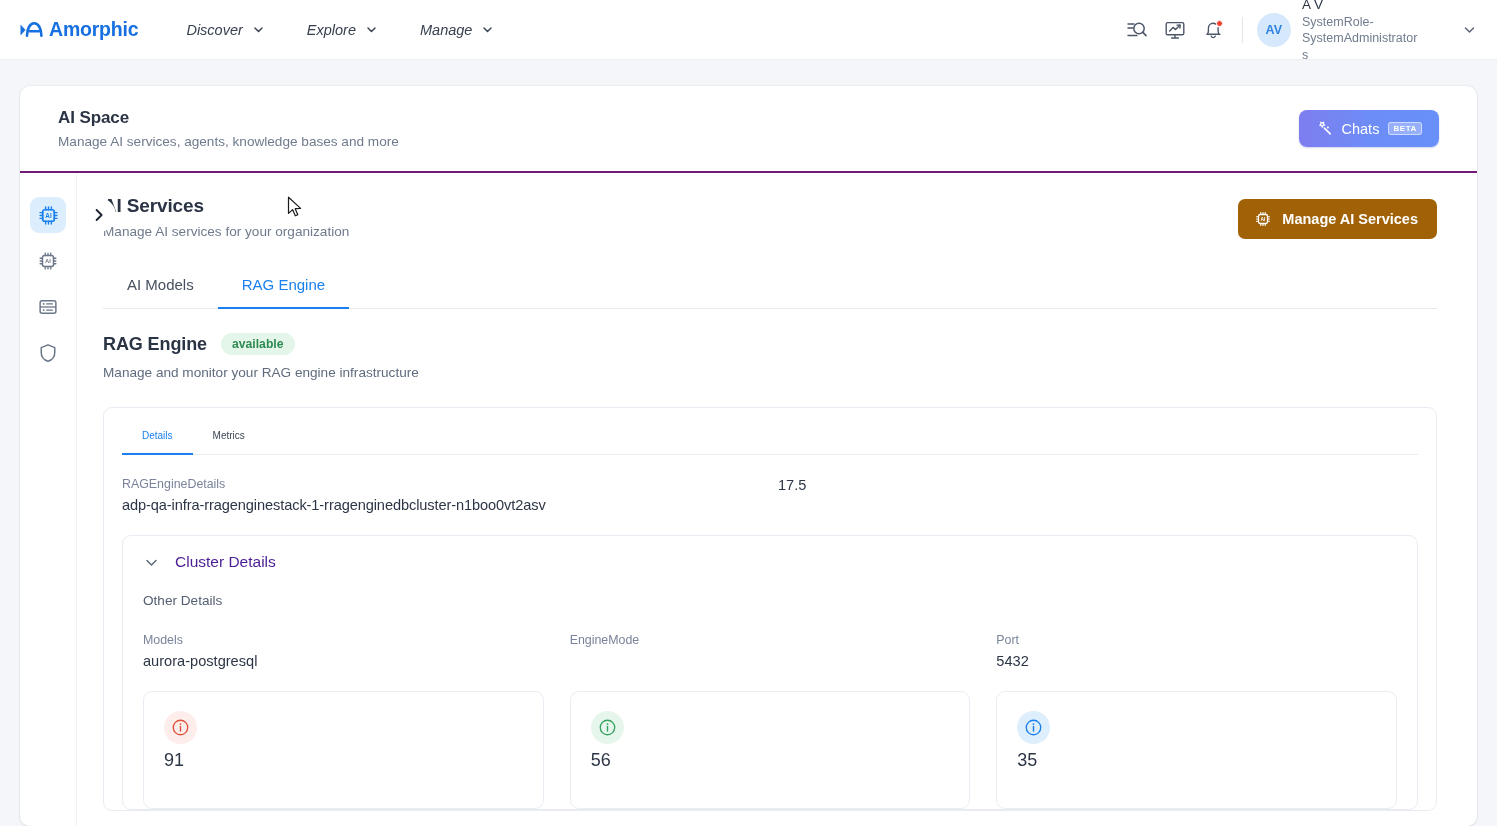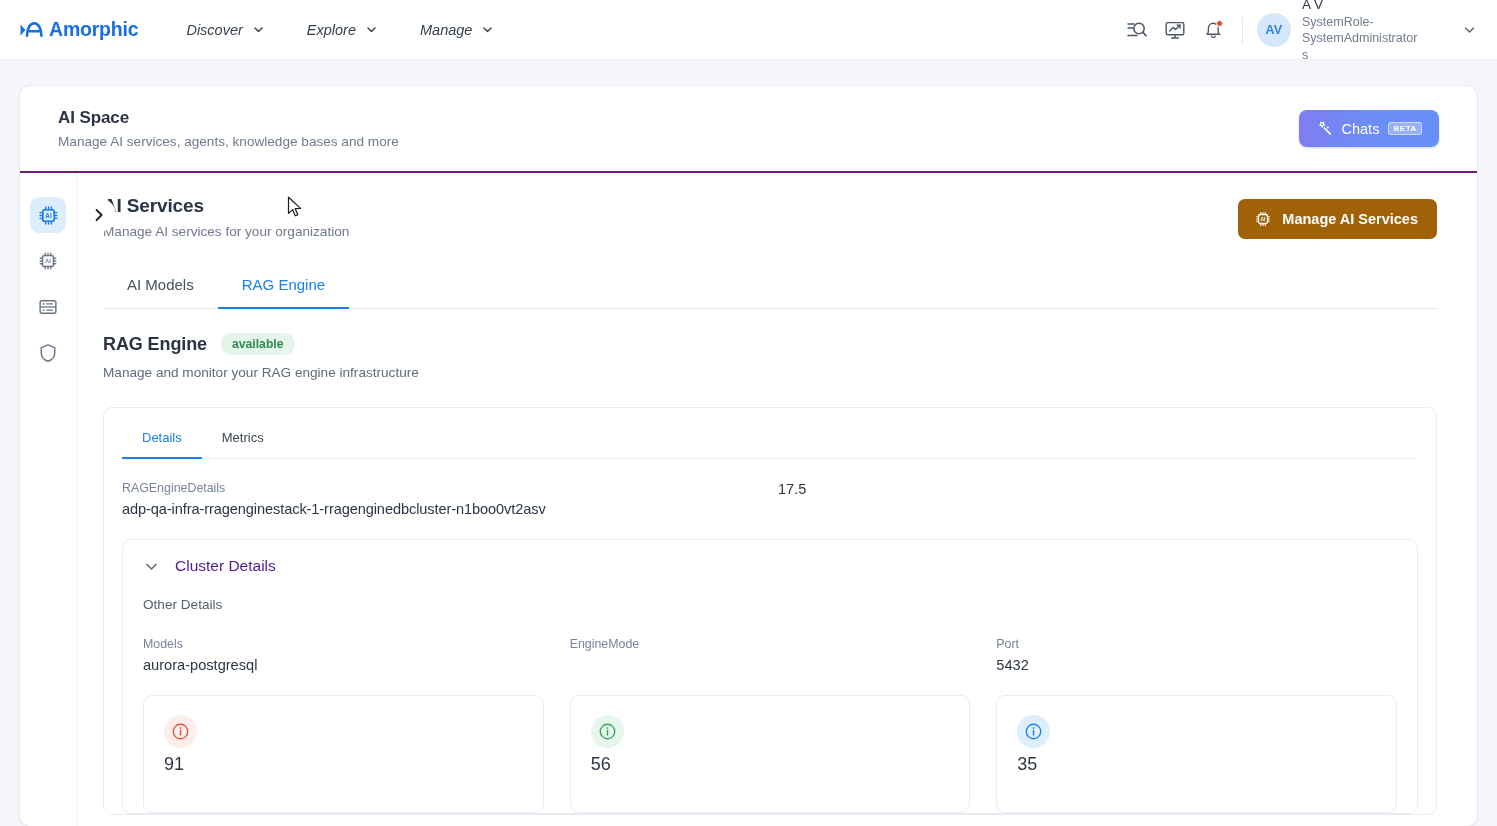--- a/index.html
+++ b/index.html
@@ -269,21 +269,21 @@
     padding: 0 0 0 0;
     background: #fff;
   }
   .inner-tabs {
     display: flex;
     margin: 12px 18px 0 18px;
     border-bottom: 1px solid #e9edf2;
   }
   .itab {
     padding: 10px 20px 12px 20px;
-    font-size: 13px;
+    font-size: 10px;
     color: #3b4655;
     cursor: pointer;
     border-bottom: 2.5px solid transparent;
     margin-bottom: -1px;
   }
   .itab.active { color: #1a80ee; border-bottom-color: #1a80ee; }
 
   .kv-grid {
     display: grid;
     grid-template-columns: 1fr 1fr;

